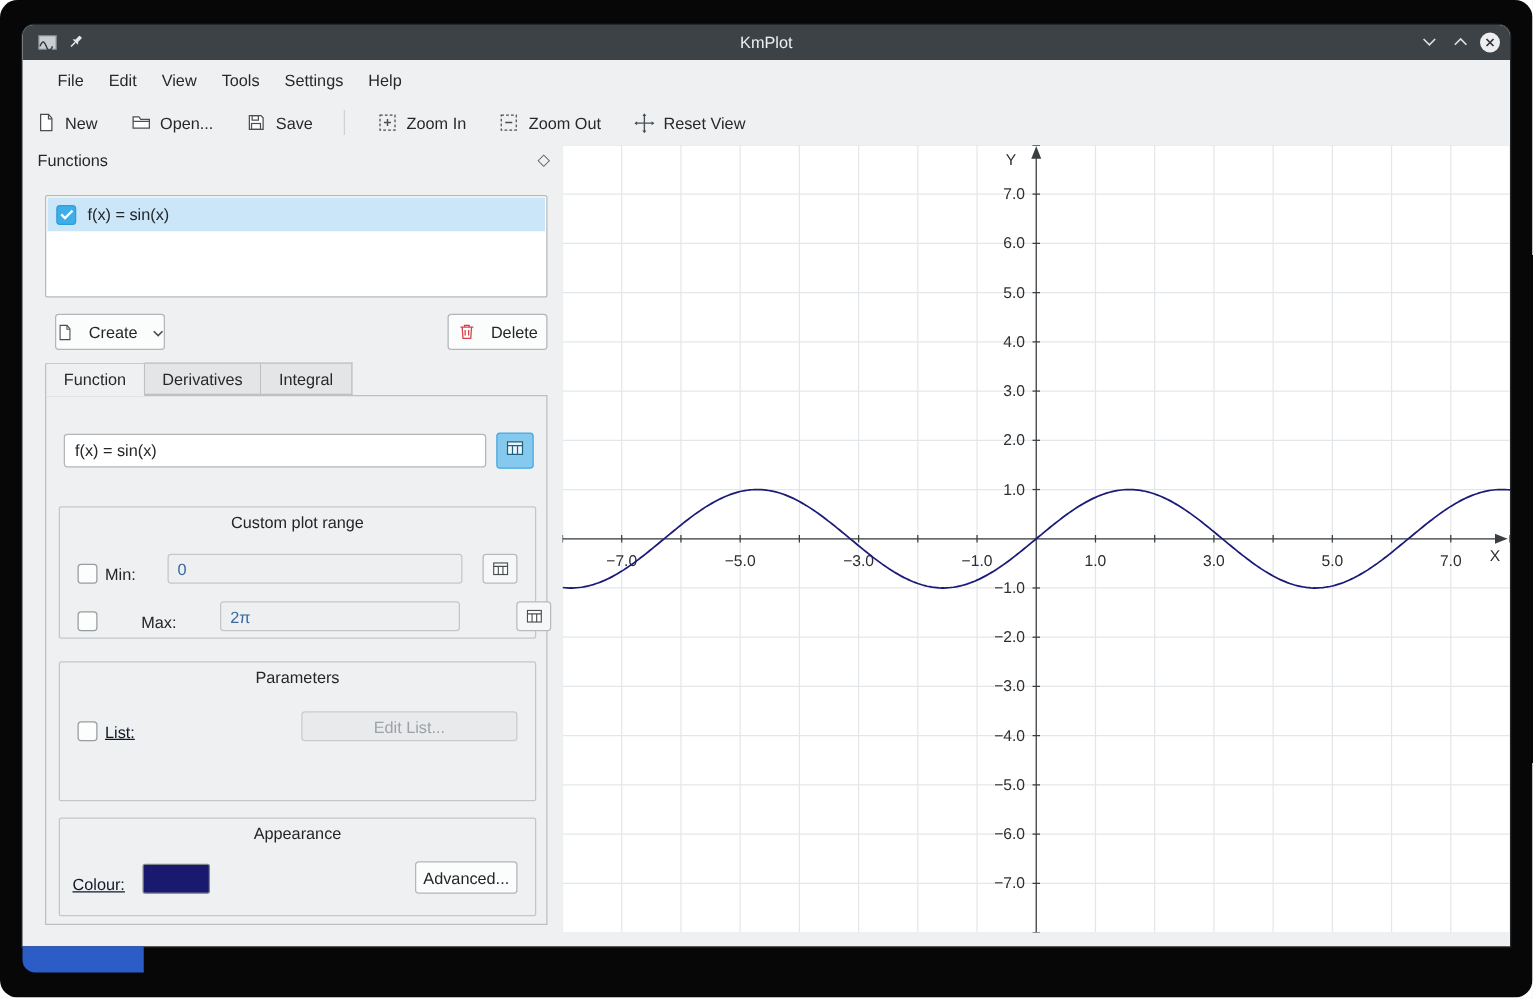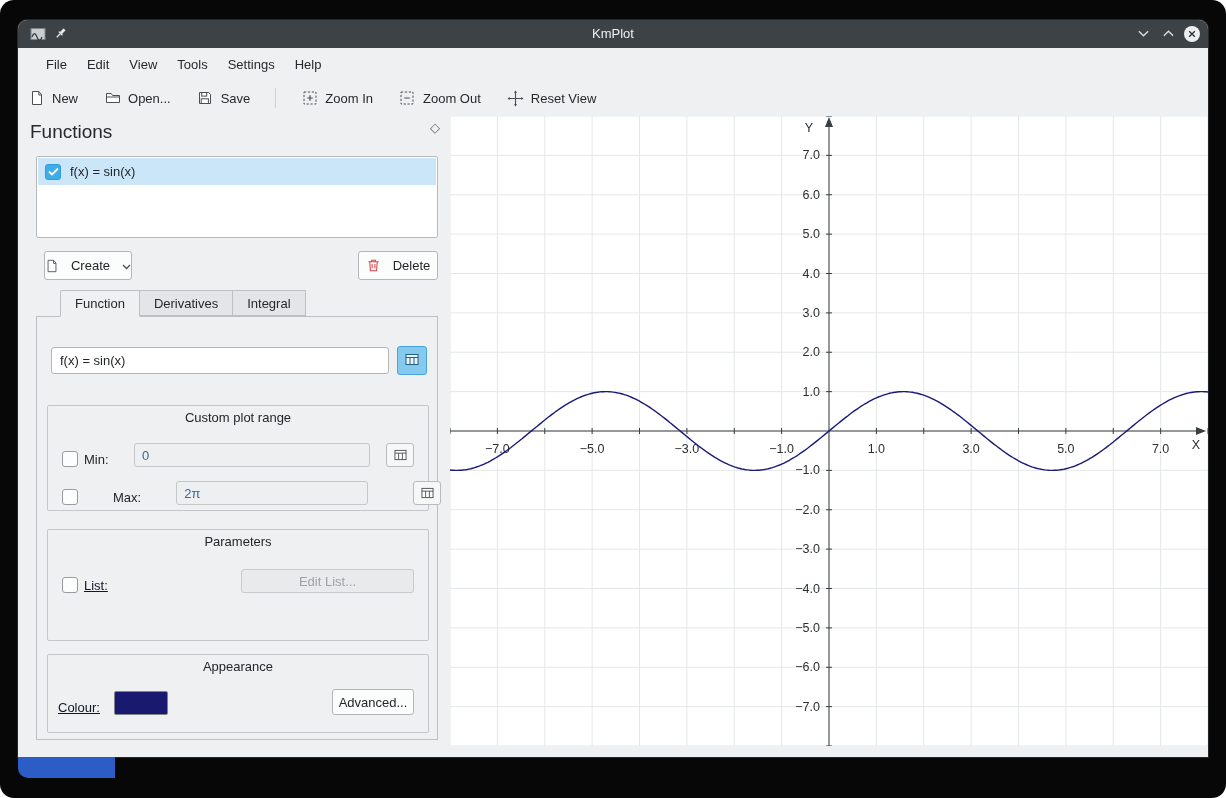--- a/index.html
+++ b/index.html
@@ -29,21 +29,21 @@
   
   .toolbar { position: absolute; left: 0; top: 60px; width: 100%; height: 36px;
     display: flex; align-items: center; padding-left: 4px; gap: 14px; }
   .tool-btn { display: flex; align-items: center; gap: 7px; font-size: 13px;
     color: #26292c; padding: 5px 6px; border-radius: 3px; }
   .ticon { display: flex; align-items: center; justify-content: center; width: 17px; height: 17px; }
   .tool-sep { width: 1px; height: 20px; background: #cfd2d4; margin: 0 5px; }
 
   
   .dock { position: absolute; left: 8px; top: 96px; width: 424px; height: 630px; }
-  .dock-title { position: absolute; left: 4px; top: 5px; font-size: 19px; color: #26292c; }
+  .dock-title { position: absolute; left: 4px; top: 5px; font-size: 13px; color: #26292c; }
   .dock-float { position: absolute; right: 10px; top: 4px; color: #5a5f63; font-size: 13px; }
 
   .listbox { position: absolute; left: 10px; top: 40px; width: 402px; height: 82px;
     background: #ffffff; border: 1px solid #b6babd; border-radius: 2px; }
   .list-row { position: absolute; left: 1px; top: 1px; width: 398px; height: 27px;
     background: #cbe6f8; display: flex; align-items: center; padding-left: 7px; gap: 9px; }
   .list-label { font-size: 13px; color: #232629; }
 
   .cb { width: 16px; height: 16px; border: 1px solid #979ca0; border-radius: 3px;
     background: #fcfdfd; flex: none; display: flex; align-items: center; justify-content: center; }
@@ -53,21 +53,21 @@
     background: #fbfcfc; border: 1px solid #b2b6b9; border-radius: 3px;
     font-size: 13px; color: #232629; }
   .btn.disabled { background: #e9eaeb; border-color: #c8cbce; color: #9da2a6; }
   .create-btn { position: absolute; left: 18px; top: 135px; width: 88px; height: 29px; }
   .delete-btn { position: absolute; left: 332px; top: 135px; width: 80px; height: 29px; }
 
   .tabs { position: absolute; left: 10px; top: 174px; height: 27px; display: flex; z-index: 2; }
   .tab { height: 26px; padding: 0 14px; display: flex; align-items: center; font-size: 13px;
     color: #26292c; background: #e3e5e7; border: 1px solid #bcc0c3; border-left: none; }
   .tab:first-child { border-left: 1px solid #bcc0c3; border-top-left-radius: 2px; }
-  .tab.active { background: #eff0f1; border-bottom-color: #eff0f1; height: 27px; margin-left: 24px; }
+  .tab.active { background: #eff0f1; border-bottom-color: #eff0f1; height: 27px; }
 
   .tabpanel { position: absolute; left: 10px; top: 200px; width: 402px; height: 424px;
     border: 1px solid #bcc0c3; background: #eff0f1; }
 
   .eq-input { position: absolute; left: 14px; top: 30px; width: 338px; height: 27px;
     background: #fff; border: 1px solid #b2b6b9; border-radius: 3px; font-size: 13px;
     color: #232629; padding: 0 8px; font-family: inherit; outline: none; }
   .eq-btn { position: absolute; left: 360px; top: 29px; width: 30px; height: 29px;
     background: #85c9ee; border: 1px solid #43a7dd; border-radius: 3px;
     display: flex; align-items: center; justify-content: center; }

